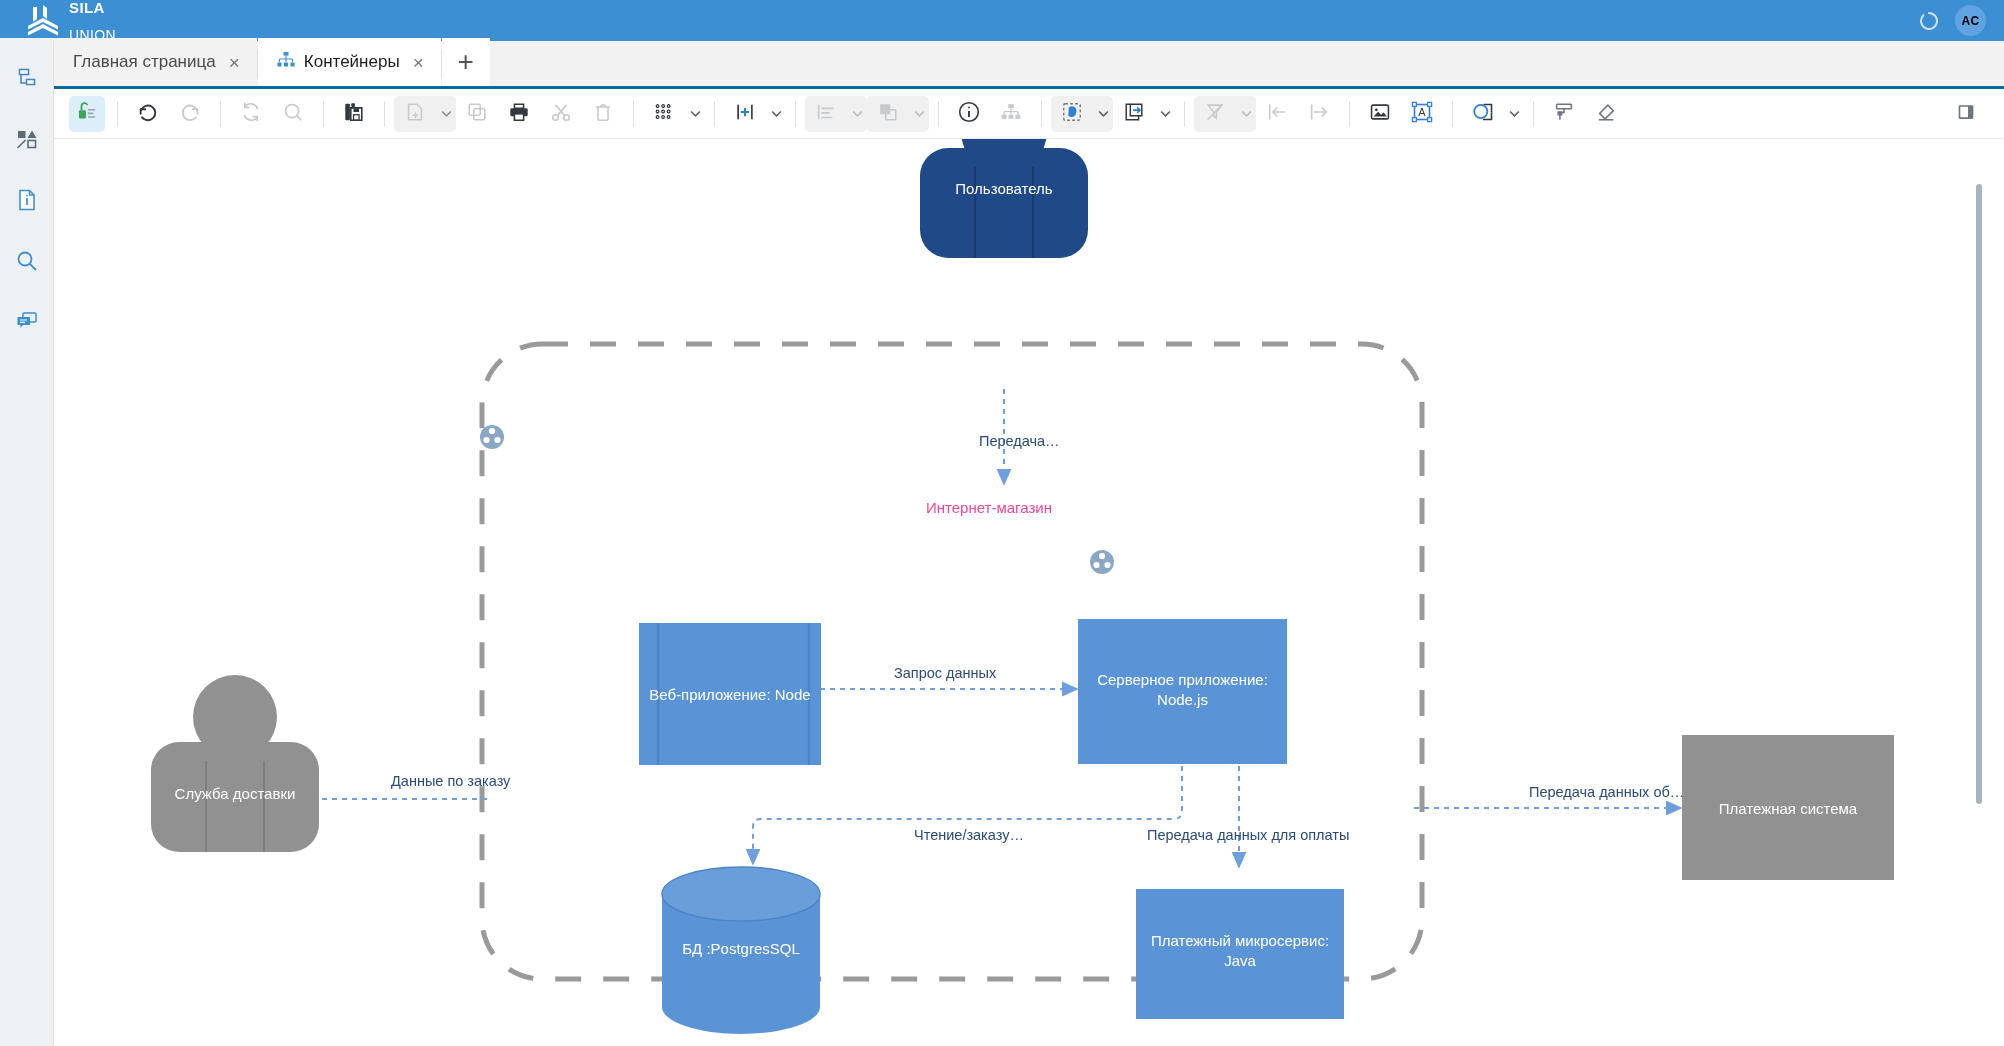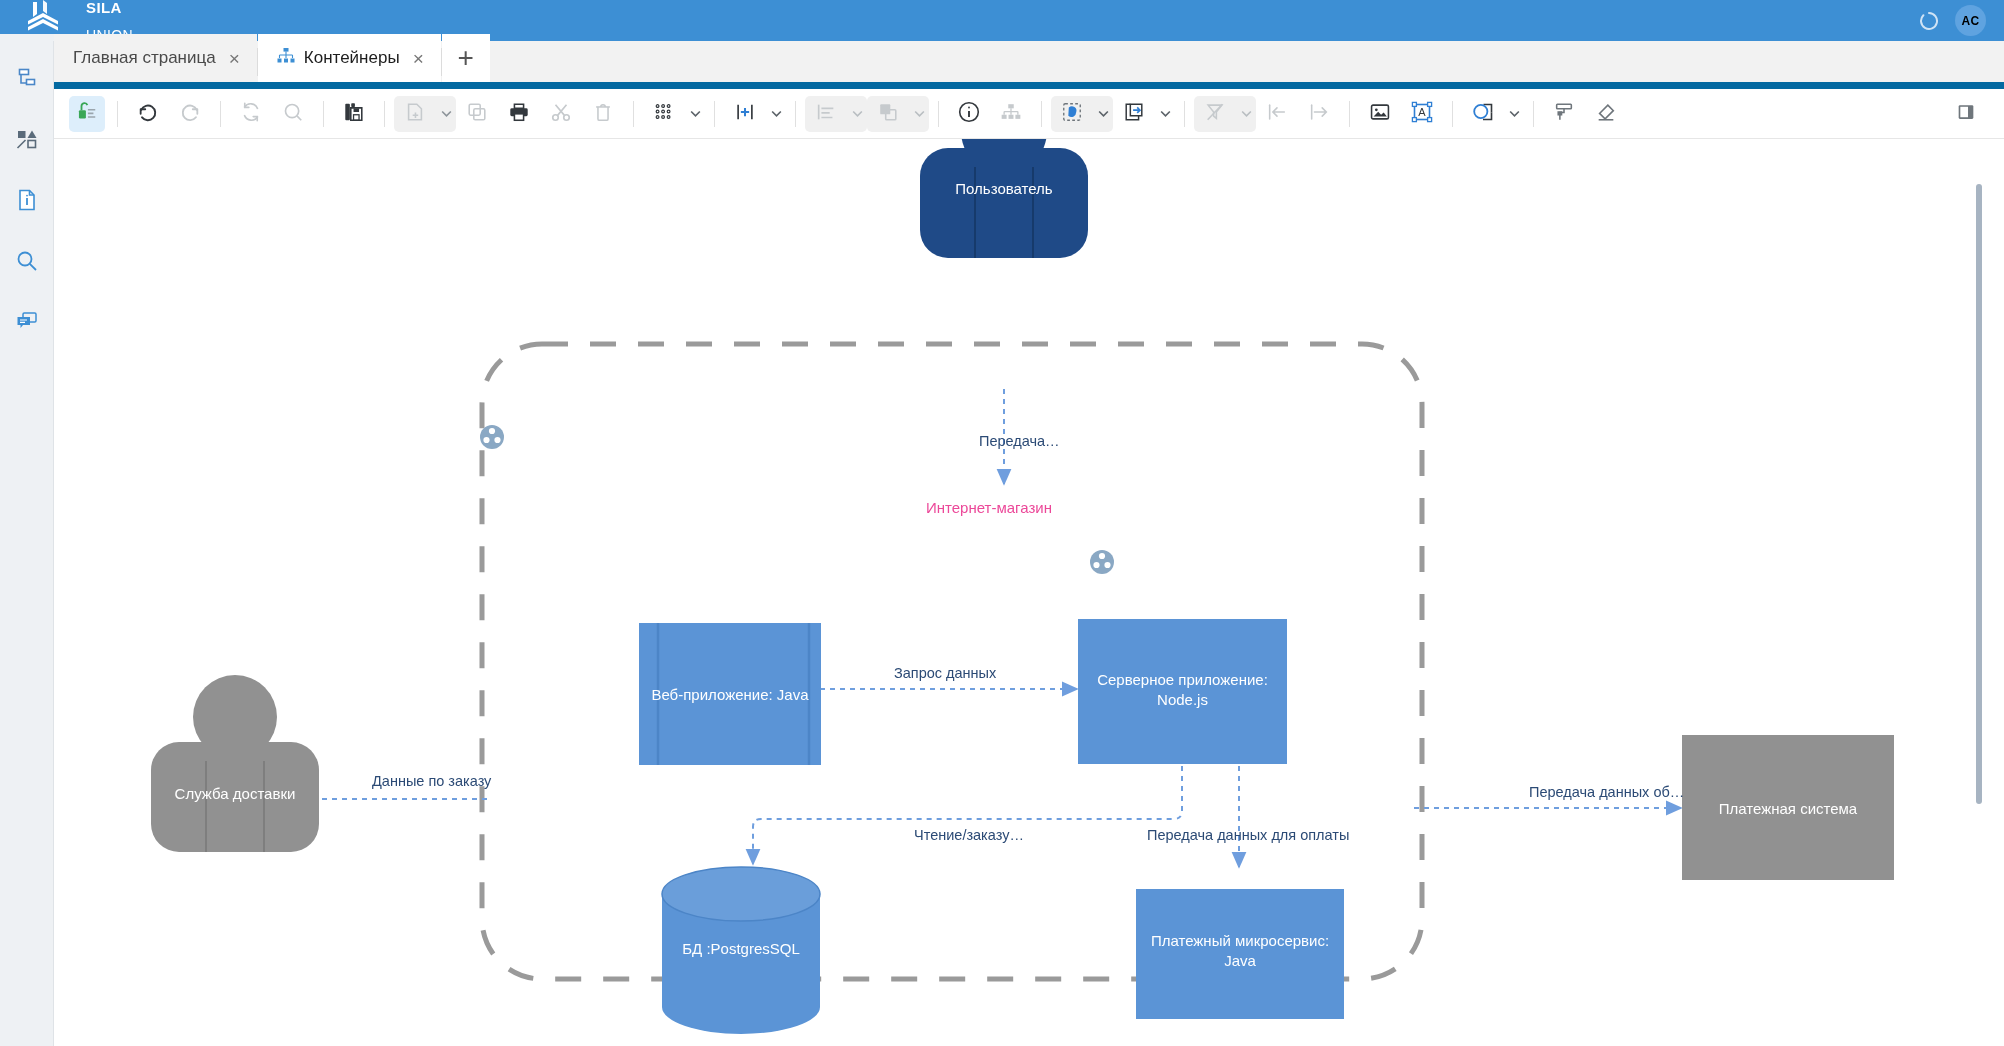--- a/index.html
+++ b/index.html
@@ -9,40 +9,40 @@
     font-family: "Liberation Sans", sans-serif;
     background: #ffffff;
   }
 
   
   .topbar {
     position: absolute; left: 0; top: 0; width: 2004px; height: 41px;
     background: #3d8fd4;
     display: flex; align-items: center;
   }
-  .logo-wrap { display: flex; margin-left: 26px; gap: 26px; }
+  .logo-wrap { display: flex; align-items: center; margin-left: 26px; gap: 9px; }
   .logo-mark { width: 34px; height: 32px; }
   .logo-text { display: flex; flex-direction: column; line-height: 1; color:#fff; }
   .logo-text .l1 { font-size: 15px; font-weight: bold; letter-spacing: .4px; }
   .logo-text .l2 { font-size: 14px; font-weight: normal; letter-spacing: .4px; margin-top:13px;}
   .topbar-right { margin-left: auto; display: flex; align-items: center; gap: 16px; margin-right: 18px;}
   .spinner { width: 20px; height: 20px; }
   .avatar {
     width: 31px; height: 31px; border-radius: 50%;
     background: #5fa3e0; color: #000000; font-size: 12px; font-weight: bold;
     display: flex; align-items: center; justify-content: center;
     letter-spacing: .3px;
   }
 
   
   .tabstrip {
     position: absolute; left: 0; top: 41px; width: 2004px; height: 48px;
     background: #f2f2f2;
     display: flex; align-items: flex-end;
-    border-bottom: 7px solid #0369a1;
+    border-bottom: 3px solid #0369a1;
   }
   .tabstrip-gutter { width: 54px; height: 48px; background:#eef1f4; }
   .tab {
     height: 48px; display: flex; align-items: center; gap: 9px;
     padding: 0 17px 0 19px; font-size: 17px; color: #4a4a4a;
     background: #f2f2f2; cursor: pointer; position: relative;
   }
   .tab.active { background: #ffffff; color: #1d1d1d; }
   .tab .tab-close { font-size: 19px; color:#777; line-height:1; margin-left: 4px; font-weight: 300;}
   .tab-sep { width:1px; height:28px; background:#dcdcdc; align-self:center; }
@@ -641,21 +641,21 @@
 
   <div style="position:absolute;left:866px;top:40px;width:168px;">
     <div class="node-label">Пользователь</div>
   </div>
 
   <div style="position:absolute;left:97px;top:645px;width:168px;">
     <div class="node-label">Служба доставки</div>
   </div>
 
   <div style="position:absolute;left:585px;top:546px;width:182px;">
-    <div class="node-label">Веб-приложение: Java</div>
+    <div class="node-label">Веб-приложение: Node</div>
   </div>
 
   <div style="position:absolute;left:1024px;top:531px;width:209px;">
     <div class="node-label" style="white-space:pre-line;">Серверное приложение:
 Node.js</div>
   </div>
 
   <div style="position:absolute;left:608px;top:800px;width:158px;">
     <div class="node-label">БД :PostgresSQL</div>
   </div>
@@ -668,17 +668,17 @@
   <div style="position:absolute;left:1628px;top:660px;width:212px;">
     <div class="node-label">Платежная система</div>
   </div>
 
   <div class="grp-label" style="left:872px;top:360px;">Интернет-магазин</div>
 
   <div class="edge-label" style="left:925px;top:294px;">Передача…</div>
   <div class="edge-label" style="left:840px;top:526px;">Запрос данных</div>
   <div class="edge-label" style="left:860px;top:688px;">Чтение/заказу…</div>
   <div class="edge-label" style="left:1093px;top:688px;">Передача данных для оплаты</div>
-  <div class="edge-label" style="left:318px;top:634px;">Данные по заказу</div>
+  <div class="edge-label" style="left:337px;top:634px;">Данные по заказу</div>
   <div class="edge-label" style="left:1475px;top:645px;">Передача данных об…</div>
 
   <div class="vscroll"></div>
 </div>
 
 </body></html>

